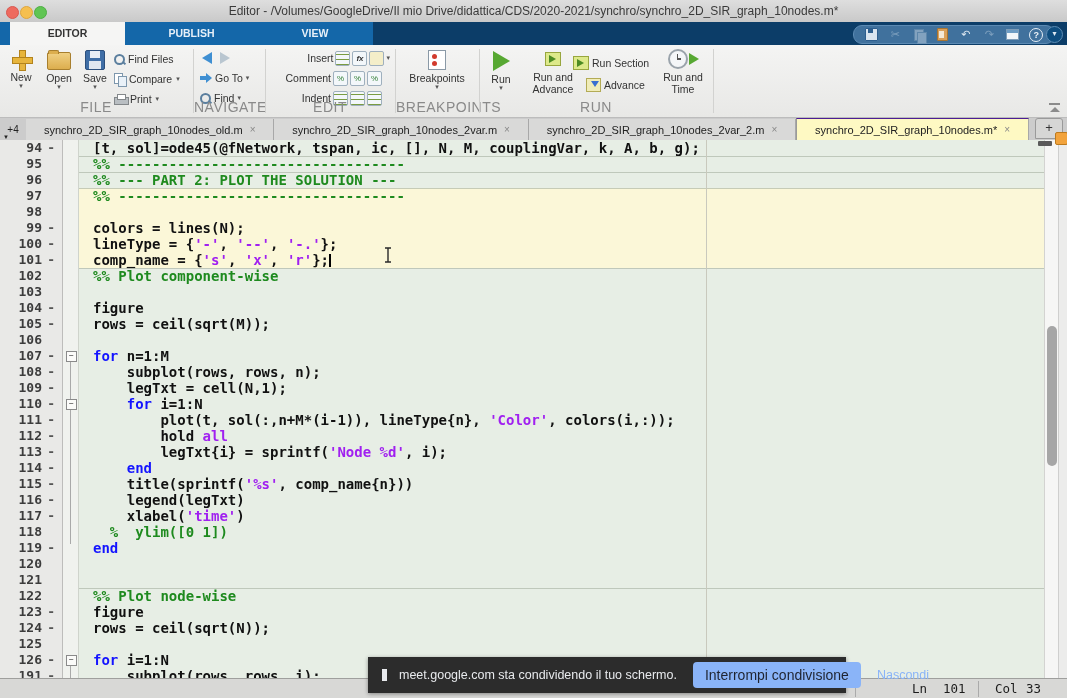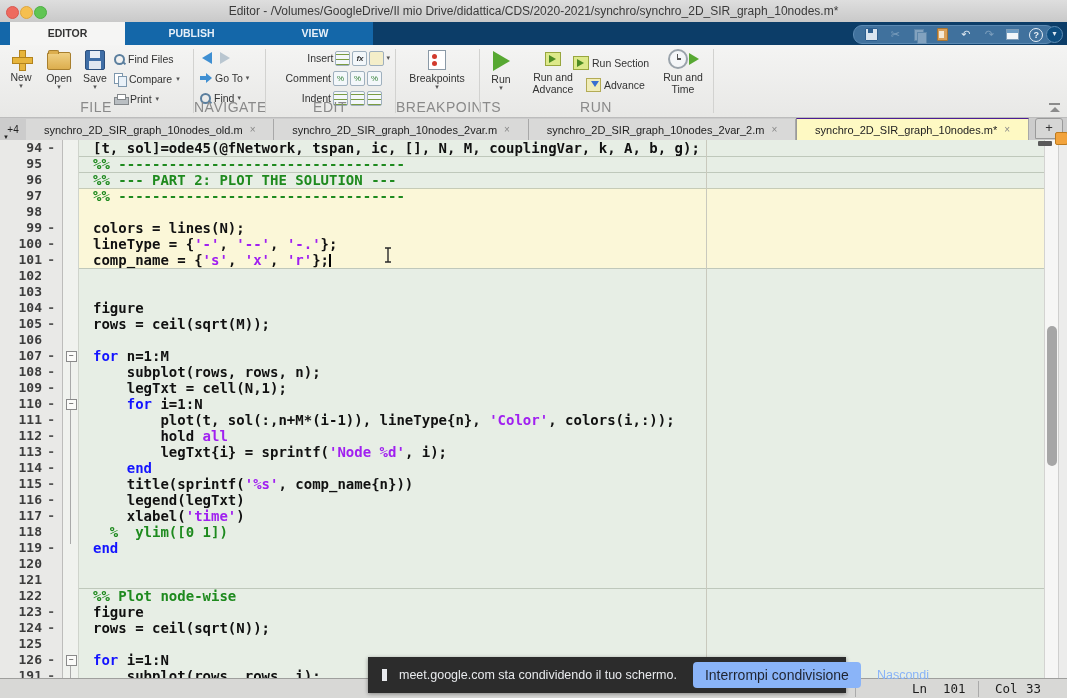--- a/index.html
+++ b/index.html
@@ -475,20 +475,21 @@
     </div>
   <div class="codearea" id="codearea">
       <div class="crow" style="top: 0px;"><span>[t, sol]=ode45(@fNetwork, tspan, ic, [], N, M, couplingVar, k, A, b, g);</span></div>
       <div class="crow" style="top: 16px;"><span class="t-sec">%% ----------------------------------</span></div>
       <div class="crow" style="top: 32px;"><span class="t-sec">%% --- PART 2: PLOT THE SOLUTION ---</span></div>
       <div class="crow hl" style="top: 48px;"><span class="t-sec">%% ----------------------------------</span></div>
       <div class="crow hl" style="top: 64px;"></div>
       <div class="crow hl" style="top: 80px;"><span>colors = lines(N);</span></div>
       <div class="crow hl" style="top: 96px;"><span>lineType = {</span><span class="t-s">'-'</span><span>, </span><span class="t-s">'--'</span><span>, </span><span class="t-s">'-.'</span><span>};</span></div>
       <div class="crow hl" style="top: 112px;"><span>comp_name = {</span><span class="t-s">'s'</span><span>, </span><span class="t-s">'x'</span><span>, </span><span class="t-s">'r'</span><span>};</span><span class="caret"></span></div>
+      <div class="crow" style="top: 128px;"><span class="t-sec">%% Plot component-wise</span></div>
       <div class="crow" style="top: 144px;"></div>
       <div class="crow" style="top: 160px;"><span>figure</span></div>
       <div class="crow" style="top: 176px;"><span>rows = ceil(sqrt(M));</span></div>
       <div class="crow" style="top: 192px;"></div>
       <div class="crow" style="top: 208px;"><span class="t-k">for</span><span> n=1:M</span></div>
       <div class="crow" style="top: 224px;"><span>    subplot(rows, rows, n);</span></div>
       <div class="crow" style="top: 240px;"><span>    legTxt = cell(N,1);</span></div>
       <div class="crow" style="top: 256px;"><span>    </span><span class="t-k">for</span><span> i=1:N</span></div>
       <div class="crow" style="top: 272px;"><span>        plot(t, sol(:,n+M*(i-1)), lineType{n}, </span><span class="t-s">'Color'</span><span>, colors(i,:));</span></div>
       <div class="crow" style="top: 288px;"><span>        hold </span><span class="t-s">all</span></div>

